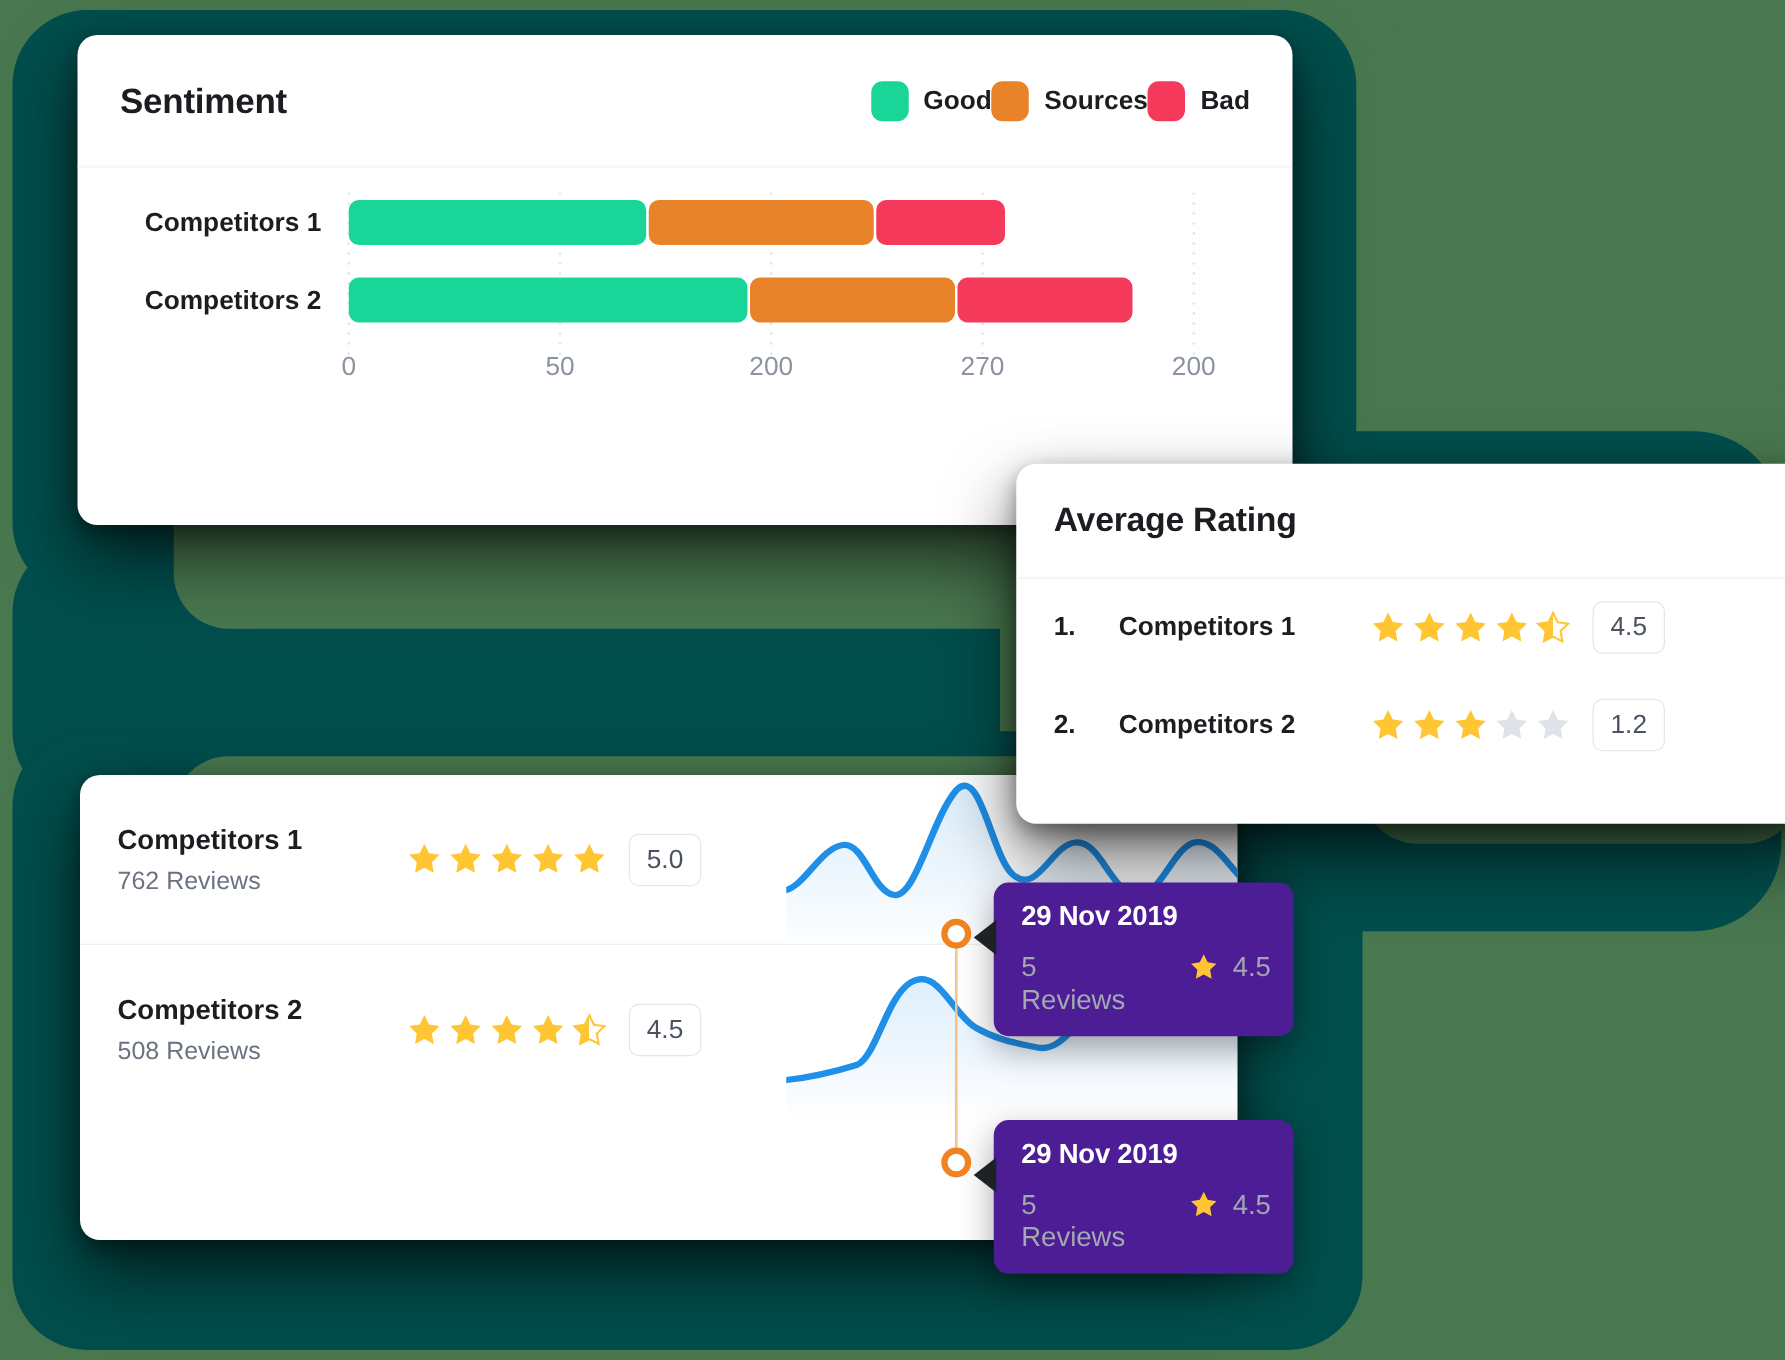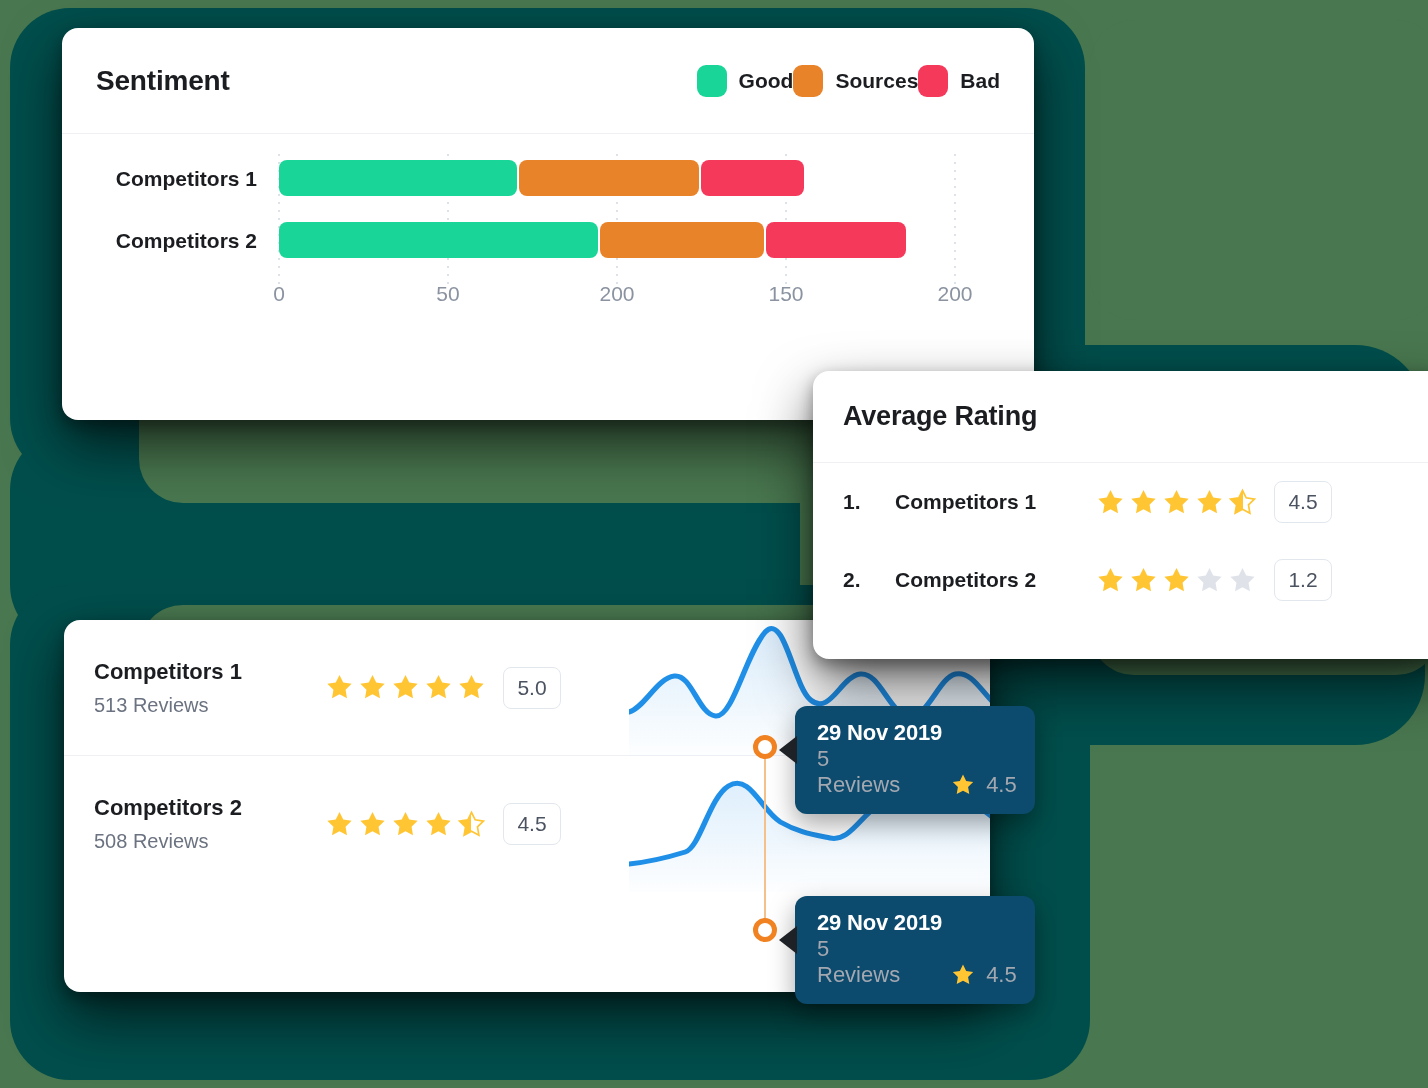--- a/index.html
+++ b/index.html
@@ -105,28 +105,28 @@
   }
   .src-row:last-child { border-bottom: none; }
   .src-info { width: 230px; }
   .src-name { font-size: 22px; font-weight: 700; color: #1b1d21; }
   .src-reviews { font-size: 20px; color: #6b7280; margin-top: 9px; }
   .spark { position: absolute; left: 565px; top: 0; width: 400px; height: 136px; }
 
   
   .tooltip {
     position: absolute;
-    background: #0c4a6e;
+    background: #4c1d95;
     border-radius: 12px;
     padding: 14px 22px 16px 22px;
     color: #fff;
     box-shadow: 0 10px 26px rgba(0,0,0,0.35);
   }
   .tt-date { font-size: 22px; font-weight: 700; letter-spacing: -0.2px; }
-  .tt-line2 { display: flex; align-items: flex-end; margin-top: 0; }
+  .tt-line2 { display: flex; align-items: flex-start; margin-top: 15px; }
   .tt-reviews { font-size: 22px; color: #a3a8b0; }
   .tt-rating { font-size: 22px; color: #a3a8b0; margin-left: 10px; }
   .tt-star { margin-left: 50px; display: flex; align-items: center; }
   .tt-arrow {
     position: absolute; left: -16px; top: 30px;
     width: 0; height: 0;
     border-top: 14px solid transparent;
     border-bottom: 14px solid transparent;
     border-right: 18px solid #1e2126;
   }
@@ -166,21 +166,21 @@
         </div>
     </div>
     <div class="plot" id="sentiment-plot">
         <div class="grid-line" style="left: 216px;"></div>
         <div class="tick" style="left: 217px;">0</div>
         <div class="grid-line" style="left: 385px;"></div>
         <div class="tick" style="left: 386px;">50</div>
         <div class="grid-line" style="left: 554px;"></div>
         <div class="tick" style="left: 555px;">200</div>
         <div class="grid-line" style="left: 723px;"></div>
-        <div class="tick" style="left: 724px;">150</div>
+        <div class="tick" style="left: 724px;">270</div>
         <div class="grid-line" style="left: 892px;"></div>
         <div class="tick" style="left: 893px;">200</div>
         <div class="bar-label" style="top: 33px; right: 777px;">Competitors 1</div>
         <div class="bar-row" style="left: 217px; top: 26px;">
           <div class="bar-seg" style="width: 237.98px; background: rgb(26, 213, 152);"></div>
           <div class="bar-seg" style="width: 180.52px; background: rgb(232, 131, 42);"></div>
           <div class="bar-seg" style="width: 102.78px; background: rgb(245, 57, 91);"></div>
         </div>
         <div class="bar-label" style="top: 95px; right: 777px;">Competitors 2</div>
         <div class="bar-row" style="left: 217px; top: 88px;">
@@ -189,21 +189,21 @@
           <div class="bar-seg" style="width: 139.96px; background: rgb(245, 57, 91);"></div>
         </div>
       </div>
   </div>
 
   <div class="card" id="sources-card">
     <div id="sources-rows">
         <div class="src-row">
           <div class="src-info">
             <div class="src-name">Competitors 1</div>
-            <div class="src-reviews">513 Reviews</div>
+            <div class="src-reviews">762 Reviews</div>
           </div>
           <div class="stars">
             <svg width="31" height="31" viewBox="0 0 24 24">
               <path fill="#ffc533" d="M12 2.3l2.9 5.9 6.5.95-4.7 4.6 1.1 6.5L12 17.2l-5.8 3.05 1.1-6.5-4.7-4.6 6.5-.95z"></path>
             </svg>
             <svg width="31" height="31" viewBox="0 0 24 24">
               <path fill="#ffc533" d="M12 2.3l2.9 5.9 6.5.95-4.7 4.6 1.1 6.5L12 17.2l-5.8 3.05 1.1-6.5-4.7-4.6 6.5-.95z"></path>
             </svg>
             <svg width="31" height="31" viewBox="0 0 24 24">
               <path fill="#ffc533" d="M12 2.3l2.9 5.9 6.5.95-4.7 4.6 1.1 6.5L12 17.2l-5.8 3.05 1.1-6.5-4.7-4.6 6.5-.95z"></path>

